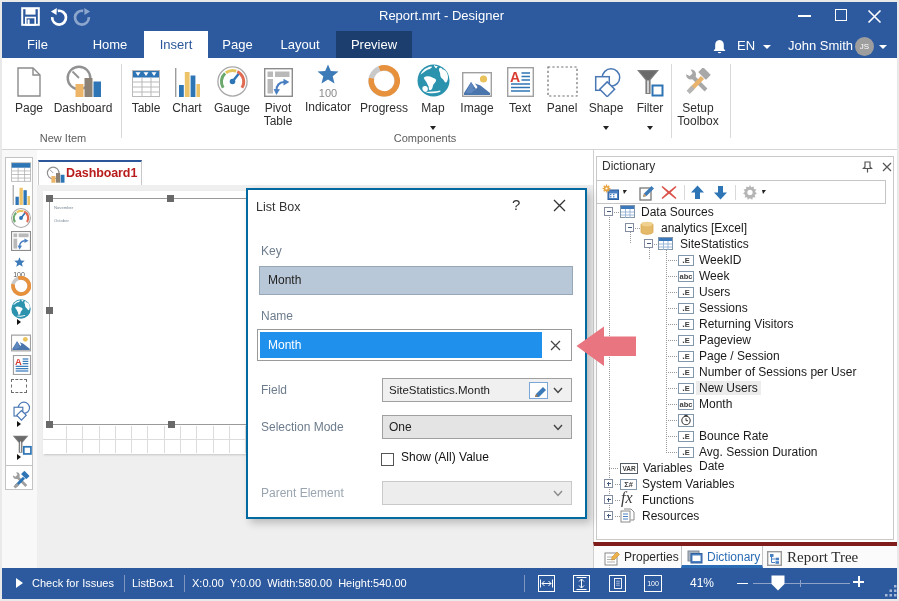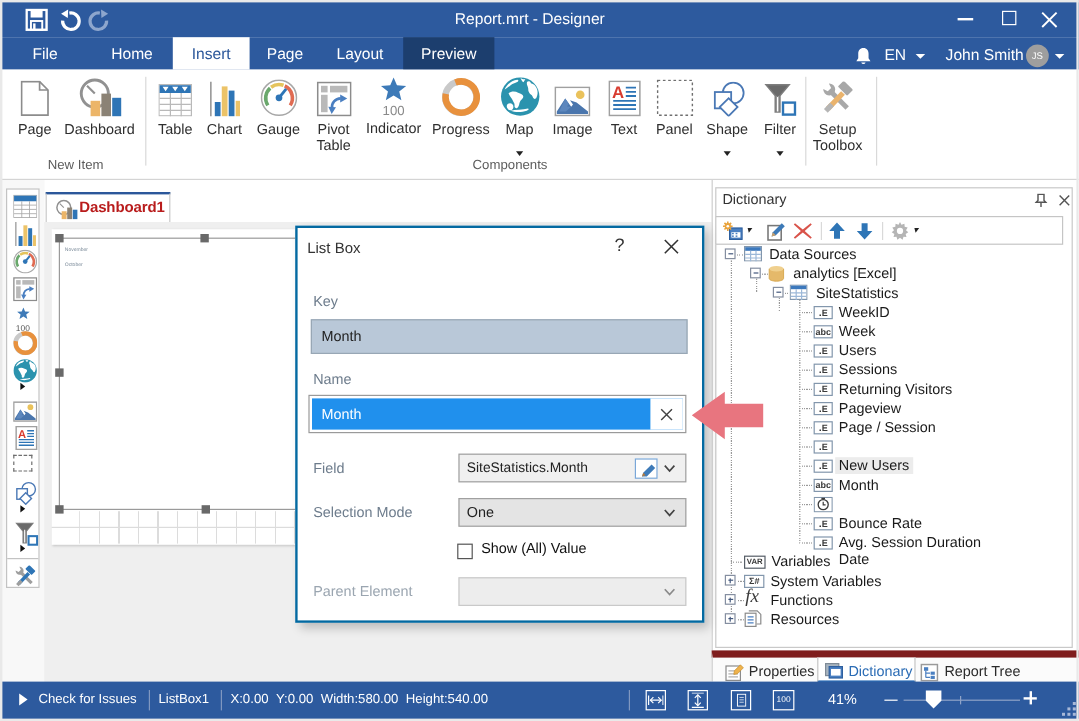--- a/index.html
+++ b/index.html
@@ -602,20 +602,21 @@
       <div class="ttext" style="left:105px;top:135px;">Users</div>
       <div class="fico" style="left:84px;top:153px"><span style="font-size:9px;">.</span>E</div>
       <div class="ttext" style="left:105px;top:151px;">Sessions</div>
       <div class="fico" style="left:84px;top:169px"><span style="font-size:9px;">.</span>E</div>
       <div class="ttext" style="left:105px;top:167px;">Returning Visitors</div>
       <div class="fico" style="left:84px;top:185px"><span style="font-size:9px;">.</span>E</div>
       <div class="ttext" style="left:105px;top:183px;">Pageview</div>
       <div class="fico" style="left:84px;top:201px"><span style="font-size:9px;">.</span>E</div>
       <div class="ttext" style="left:105px;top:199px;">Page / Session</div>
       <div class="fico" style="left:84px;top:217px"><span style="font-size:9px;">.</span>E</div>
+      <div class="ttext" style="left:105px;top:215px;">Number of Sessions per User</div>
       <div class="fico" style="left:84px;top:233px"><span style="font-size:9px;">.</span>E</div>
       <div class="ttext" style="left:105px;top:231px;background:#ececec;padding:0 3px;margin-left:-3px;text-align:center;">New Users</div>
       <div class="fico" style="left:84px;top:249px">abc</div>
       <div class="ttext" style="left:105px;top:247px;">Month</div>
       <svg class="abs" style="left:84px;top:264px" width="16" height="13" viewBox="0 0 16 13">
           <rect x="0.5" y="0.5" width="15" height="12" fill="#fff" stroke="#8296ac"></rect>
           <circle cx="8" cy="6.5" r="4.2" fill="none" stroke="#3b3b3b" stroke-width="1.1"></circle>
           <path d="M8 4.2 L8 6.7 L10 6.7" fill="none" stroke="#3b3b3b" stroke-width="1"></path>
           <rect x="6.5" y="0.8" width="3" height="1.4" fill="#3b3b3b"></rect>
         </svg>
@@ -665,21 +666,21 @@
       <div class="doth" style="left:72px;top:270px;width:11px;"></div>
       <div class="doth" style="left:72px;top:286px;width:11px;"></div>
       <div class="doth" style="left:72px;top:302px;width:11px;"></div>
       <div class="doth" style="left:15px;top:318px;width:10px;"></div>
       <div class="doth" style="left:21px;top:334px;width:5px;"></div>
       <div class="doth" style="left:21px;top:350px;width:5px;"></div>
       <div class="doth" style="left:21px;top:366px;width:5px;"></div>
     </div>
   </div>
 
-  <div class="abs" style="left:593px;right:0;top:542px;height:26px;background:#fbfbfb;border-top:6px solid #7f1d1d;border-left:1px solid #cfcfcf;">
+  <div class="abs" style="left:593px;right:0;top:542px;height:26px;background:#fbfbfb;border-top:4px solid #7f1d1d;border-left:1px solid #cfcfcf;">
     <svg class="abs" style="left:10px;top:5px" width="16" height="15" viewBox="0 0 16 15">
       <rect x="1" y="2" width="12" height="12" fill="#fff" stroke="#8a8a8a"></rect>
       <g stroke="#b0b0b0" stroke-width="1">
           <line x1="3" y1="6" x2="11" y2="6"></line>
           <line x1="3" y1="8.5" x2="11" y2="8.5"></line>
           <line x1="3" y1="11" x2="11" y2="11"></line>
         </g>
       <path d="M8 6 L13 1 L15.5 3.5 L10.5 8.5 L7.5 9 Z" fill="#eeb24c" stroke="#c78f2f" stroke-width="0.6"></path>
     </svg>
     <div class="abs" style="left:30px;top:0;height:23px;line-height:23px;font-size:12px;color:#2b2b2b;">Properties</div>
@@ -694,21 +695,21 @@
       <rect x="0.7" y="0.7" width="13.6" height="13.6" fill="#fff" stroke="#9a9a9a" stroke-width="1.4"></rect>
       <rect x="3" y="3" width="3.5" height="3" fill="#4a7fc1"></rect>
       <g stroke="#4a7fc1" stroke-width="1">
           <line x1="4.5" y1="6" x2="4.5" y2="11.5"></line>
           <line x1="4.5" y1="8" x2="8" y2="8"></line>
           <line x1="4.5" y1="11.5" x2="8" y2="11.5"></line>
         </g>
       <rect x="8.5" y="6.7" width="3.5" height="2.6" fill="#4a7fc1"></rect>
         <rect x="8.5" y="10.2" width="3.5" height="2.6" fill="#4a7fc1"></rect>
     </svg>
-    <div class="abs" style="left:193px;top:0;height:23px;line-height:23px;font-size:12px;color:#2b2b2b;">Report Tree</div>
+    <div class="abs" style="left:193px;top:0;height:23px;line-height:23px;font-size:15px;color:#2b2b2b;font-family:Liberation Serif, serif;">Report Tree</div>
   </div>
   <div class="statusbar">
     <div class="abs" style="left:16px;top:10px;width:0;height:0;border-top:5.5px solid transparent;border-bottom:5.5px solid transparent;border-left:7px solid #fff;"></div>
     <div class="sseg" style="left:32px;">Check for Issues</div>
     <div class="ssep" style="left:124px;"></div>
     <div class="sseg" style="left:132px;">ListBox1</div>
     <div class="ssep" style="left:184px;"></div>
     <div class="sseg" style="left:192px;">X:0.00&nbsp;&nbsp;Y:0.00&nbsp;&nbsp;Width:580.00&nbsp;&nbsp;Height:540.00</div>
     <div class="ssep" style="left:524px;"></div>
     <div class="abs" style="left:538px;top:7px;width:17px;height:17px;border:1px solid #fff;">

